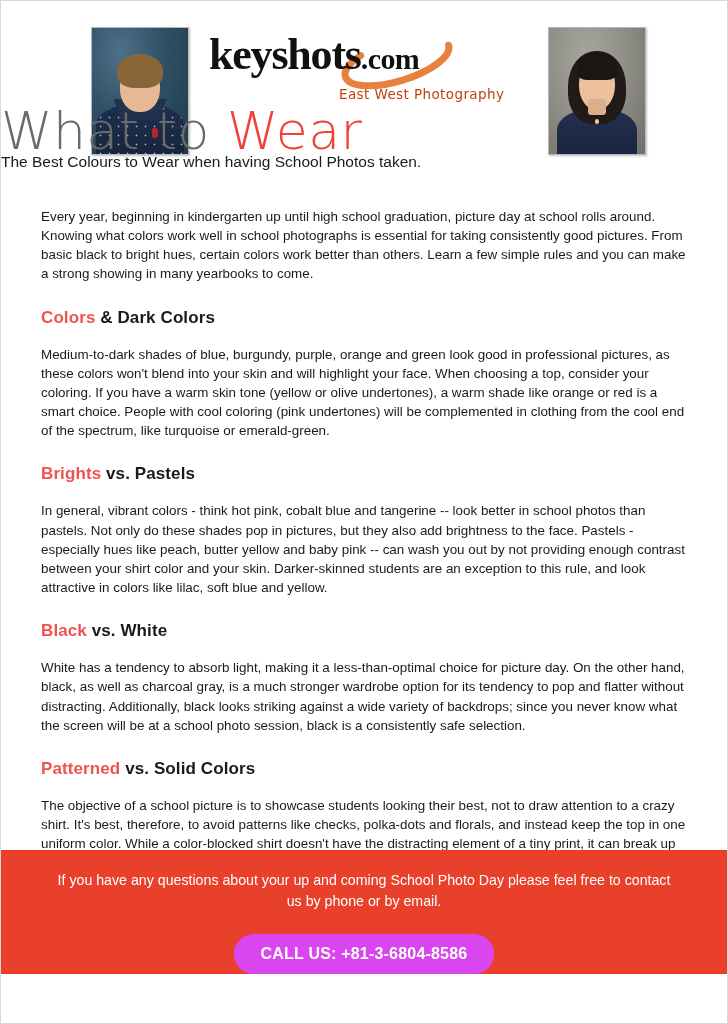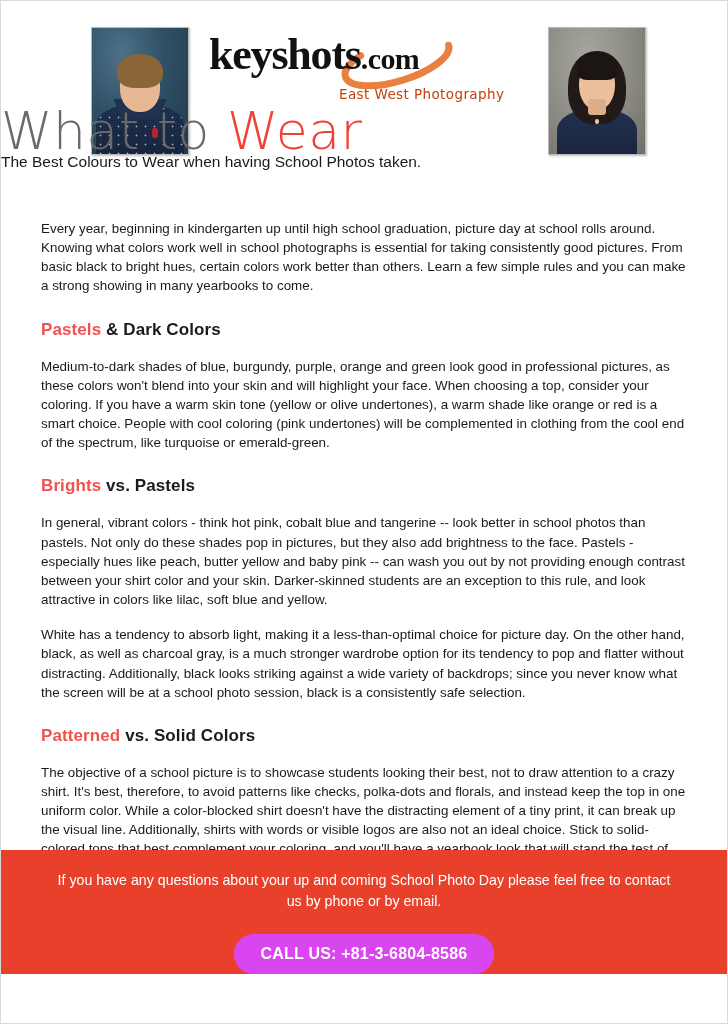--- a/index.html
+++ b/index.html
@@ -144,21 +144,21 @@
     position:absolute; left:0; right:0; top:152px;
     text-align:left;
     font-size:15.5px; color:#1a1a1a;
   }
 
   
   .content {
     padding: 28px 40px 0 40px;
   }
   p.body-text {
-    margin: 16px 0 0 0;
+    margin: 4px 0 0 0;
     font-size: 13.4px;
     line-height: 1.43;
     color: #1a1a1a;
     text-align: left;
   }
   h2.section-head {
     margin: 24px 0 17px 0;
     font-size: 17px;
     font-weight: 700;
     color: #1a1a1a;
@@ -246,26 +246,27 @@
 
     <div class="headline"><span class="gray">What to </span><span class="red">Wear</span></div>
 
     <div class="subhead">The Best Colours to Wear when having School Photos taken.</div>
   </div>
 
   <div class="content">
 
     <p class="body-text">Every year, beginning in kindergarten up until high school graduation, picture day at school rolls around. Knowing what colors work well in school photographs is essential for taking consistently good pictures. From basic black to bright hues, certain colors work better than others. Learn a few simple rules and you can make a strong showing in many yearbooks to come.</p>
 
-    <h2 class="section-head"><span class="accent">Pastels</span><span> &amp; Dark Colors</span></h2>
+    <h2 class="section-head"><span class="accent">Colors</span><span> &amp; Dark Colors</span></h2>
     <p class="body-text">Medium-to-dark shades of blue, burgundy, purple, orange and green look good in professional pictures, as these colors won't blend into your skin and will highlight your face. When choosing a top, consider your coloring. If you have a warm skin tone (yellow or olive undertones), a warm shade like orange or red is a smart choice. People with cool coloring (pink undertones) will be complemented in clothing from the cool end of the spectrum, like turquoise or emerald-green.</p>
 
     <h2 class="section-head"><span class="accent">Brights</span><span> vs. Pastels</span></h2>
     <p class="body-text">In general, vibrant colors - think hot pink, cobalt blue and tangerine -- look better in school photos than pastels. Not only do these shades pop in pictures, but they also add brightness to the face. Pastels - especially hues like peach, butter yellow and baby pink -- can wash you out by not providing enough contrast between your shirt color and your skin. Darker-skinned students are an exception to this rule, and look attractive in colors like lilac, soft blue and yellow.</p>
 
+    <h2 class="section-head"><span class="accent">Black</span><span> vs. White</span></h2>
     <p class="body-text">White has a tendency to absorb light, making it a less-than-optimal choice for picture day. On the other hand, black, as well as charcoal gray, is a much stronger wardrobe option for its tendency to pop and flatter without distracting. Additionally, black looks striking against a wide variety of backdrops; since you never know what the screen will be at a school photo session, black is a consistently safe selection.</p>
 
     <h2 class="section-head"><span class="accent">Patterned</span><span> vs. Solid Colors</span></h2>
     <p class="body-text">The objective of a school picture is to showcase students looking their best, not to draw attention to a crazy shirt. It's best, therefore, to avoid patterns like checks, polka-dots and florals, and instead keep the top in one uniform color. While a color-blocked shirt doesn't have the distracting element of a tiny print, it can break up the visual line. Additionally, shirts with words or visible logos are also not an ideal choice. Stick to solid-colored tops that best complement your coloring, and you'll have a yearbook look that will stand the test of time.</p>
   </div>
 
   <div class="footer">
     <div class="footer-text">If you have any questions about your up and coming School Photo Day please feel free to contact us by phone or by email.</div>
     <div class="footer-buttons">
       <span class="pill">CALL US: +81-3-6804-8586</span>

